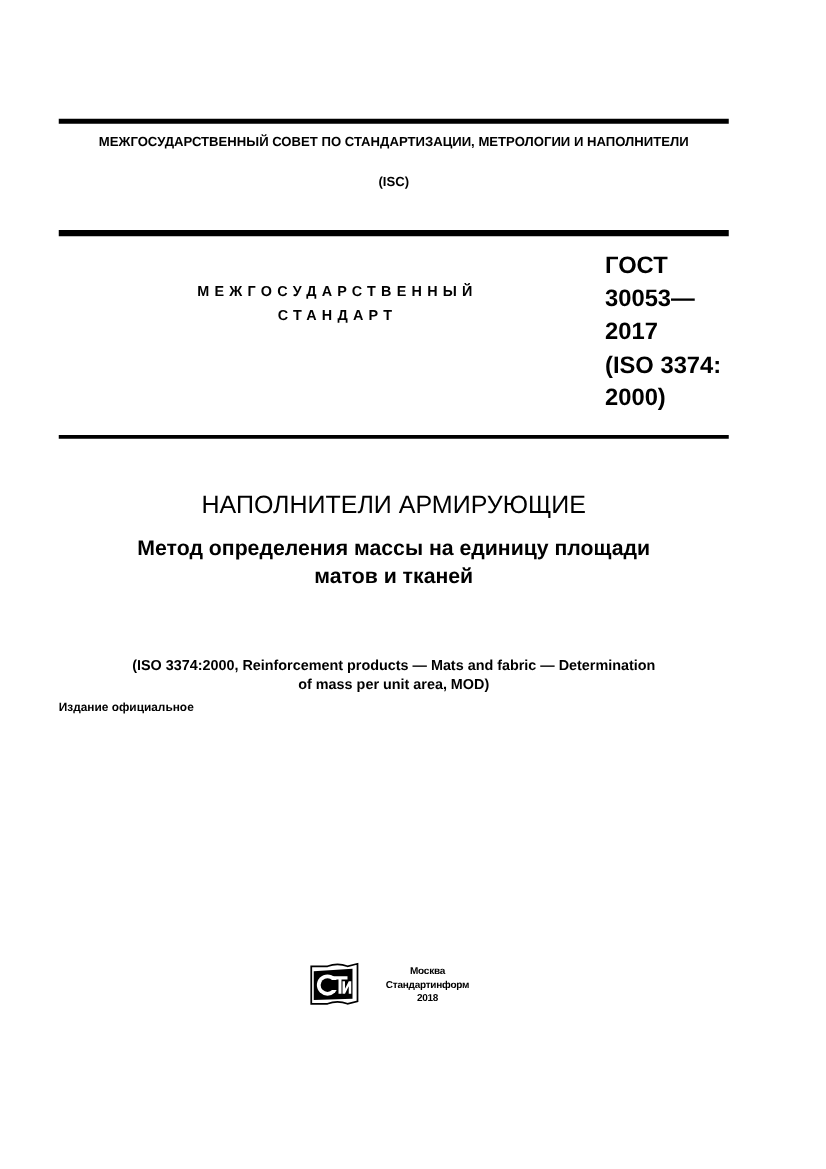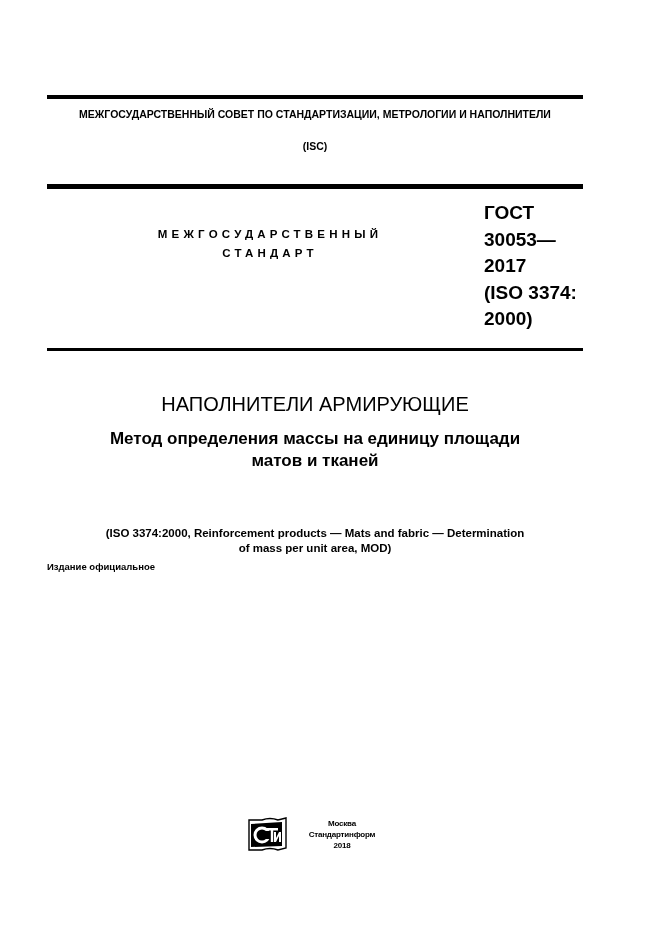--- a/index.html
+++ b/index.html
@@ -85,21 +85,21 @@
       left: 47px; width: 536px;
       top: 561px;
       text-align: left;
       font-weight: bold;
       font-size: 9.5px;
       line-height: 12px;
     }
     .publisher {
       position: absolute;
       left: 248px;
-      top: 817px;
+      top: 770px;
       width: 140px;
       height: 36px;
       padding-left: 36px;
     }
     .logo {
       position: absolute;
       left: 0; top: 0;
       width: 40px; height: 34px;
     }
     .pub-text {

